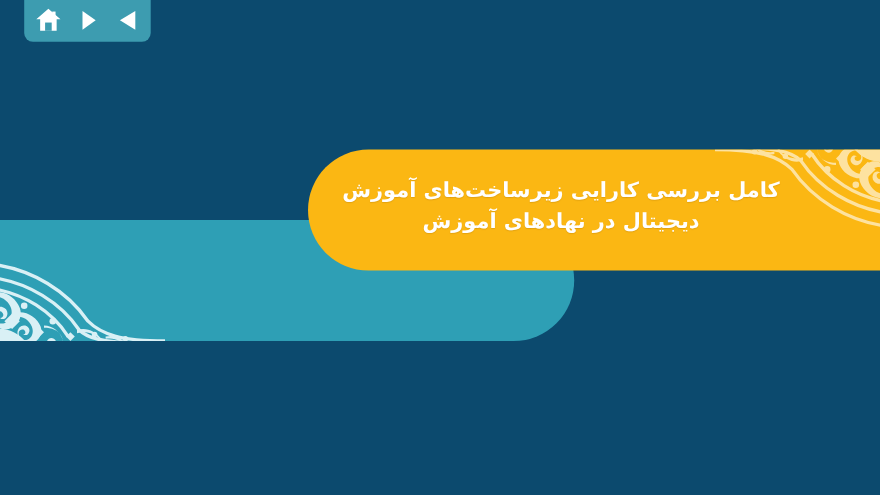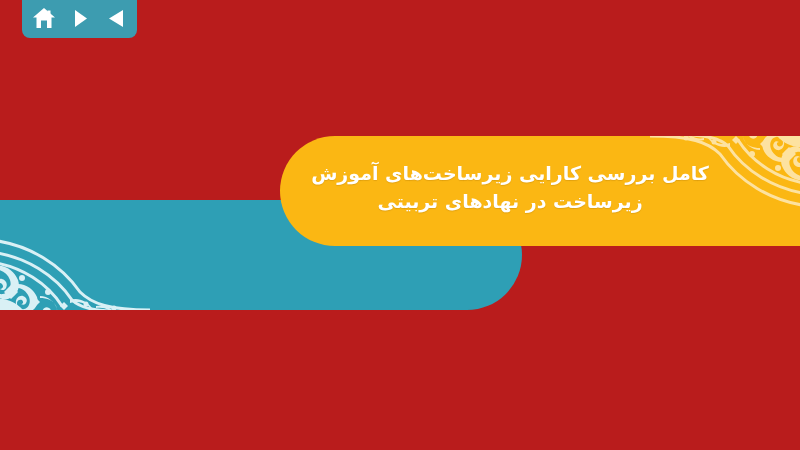--- a/index.html
+++ b/index.html
@@ -5,21 +5,21 @@
   html, body {
     margin: 0;
     padding: 0;
     background: #4a4a4a;
   }
   #stage {
     position: relative;
     width: 800px;
     height: 450px;
     overflow: hidden;
-    background: #b91c1c;
+    background: #0c4a6e;
     font-family: "DejaVu Sans", sans-serif;
   }
 
   
   #navbar {
     position: absolute;
     left: 22px;
     top: 0;
     width: 115px;
     height: 38px;
@@ -151,21 +151,21 @@
         <circle cx="142" cy="6" r="3"></circle>
         <circle cx="64" cy="6" r="2.5"></circle>
         <circle cx="36" cy="2" r="2.5"></circle>
         <path d="M160 10 c -14 4 -28 -2 -36 -14 l 36 0 z"></path>
       </g>
     </svg>
   </div>
 
   <div id="title-block">
     <span class="title-line">کامل بررسی کارایی زیرساخت‌های آموزش</span>
-    <span class="title-line">زیرساخت در نهادهای تربیتی</span>
+    <span class="title-line">دیجیتال در نهادهای آموزش</span>
   </div>
 
   <div id="navbar">
     <div class="navbtn" title="previous">
       <span>
         <svg width="17" height="19" viewBox="0 0 17 19" aria-hidden="true">
           <polygon points="15,1 15,18 1,9.5" fill="#ffffff"></polygon>
         </svg>
       </span>
     </div>

